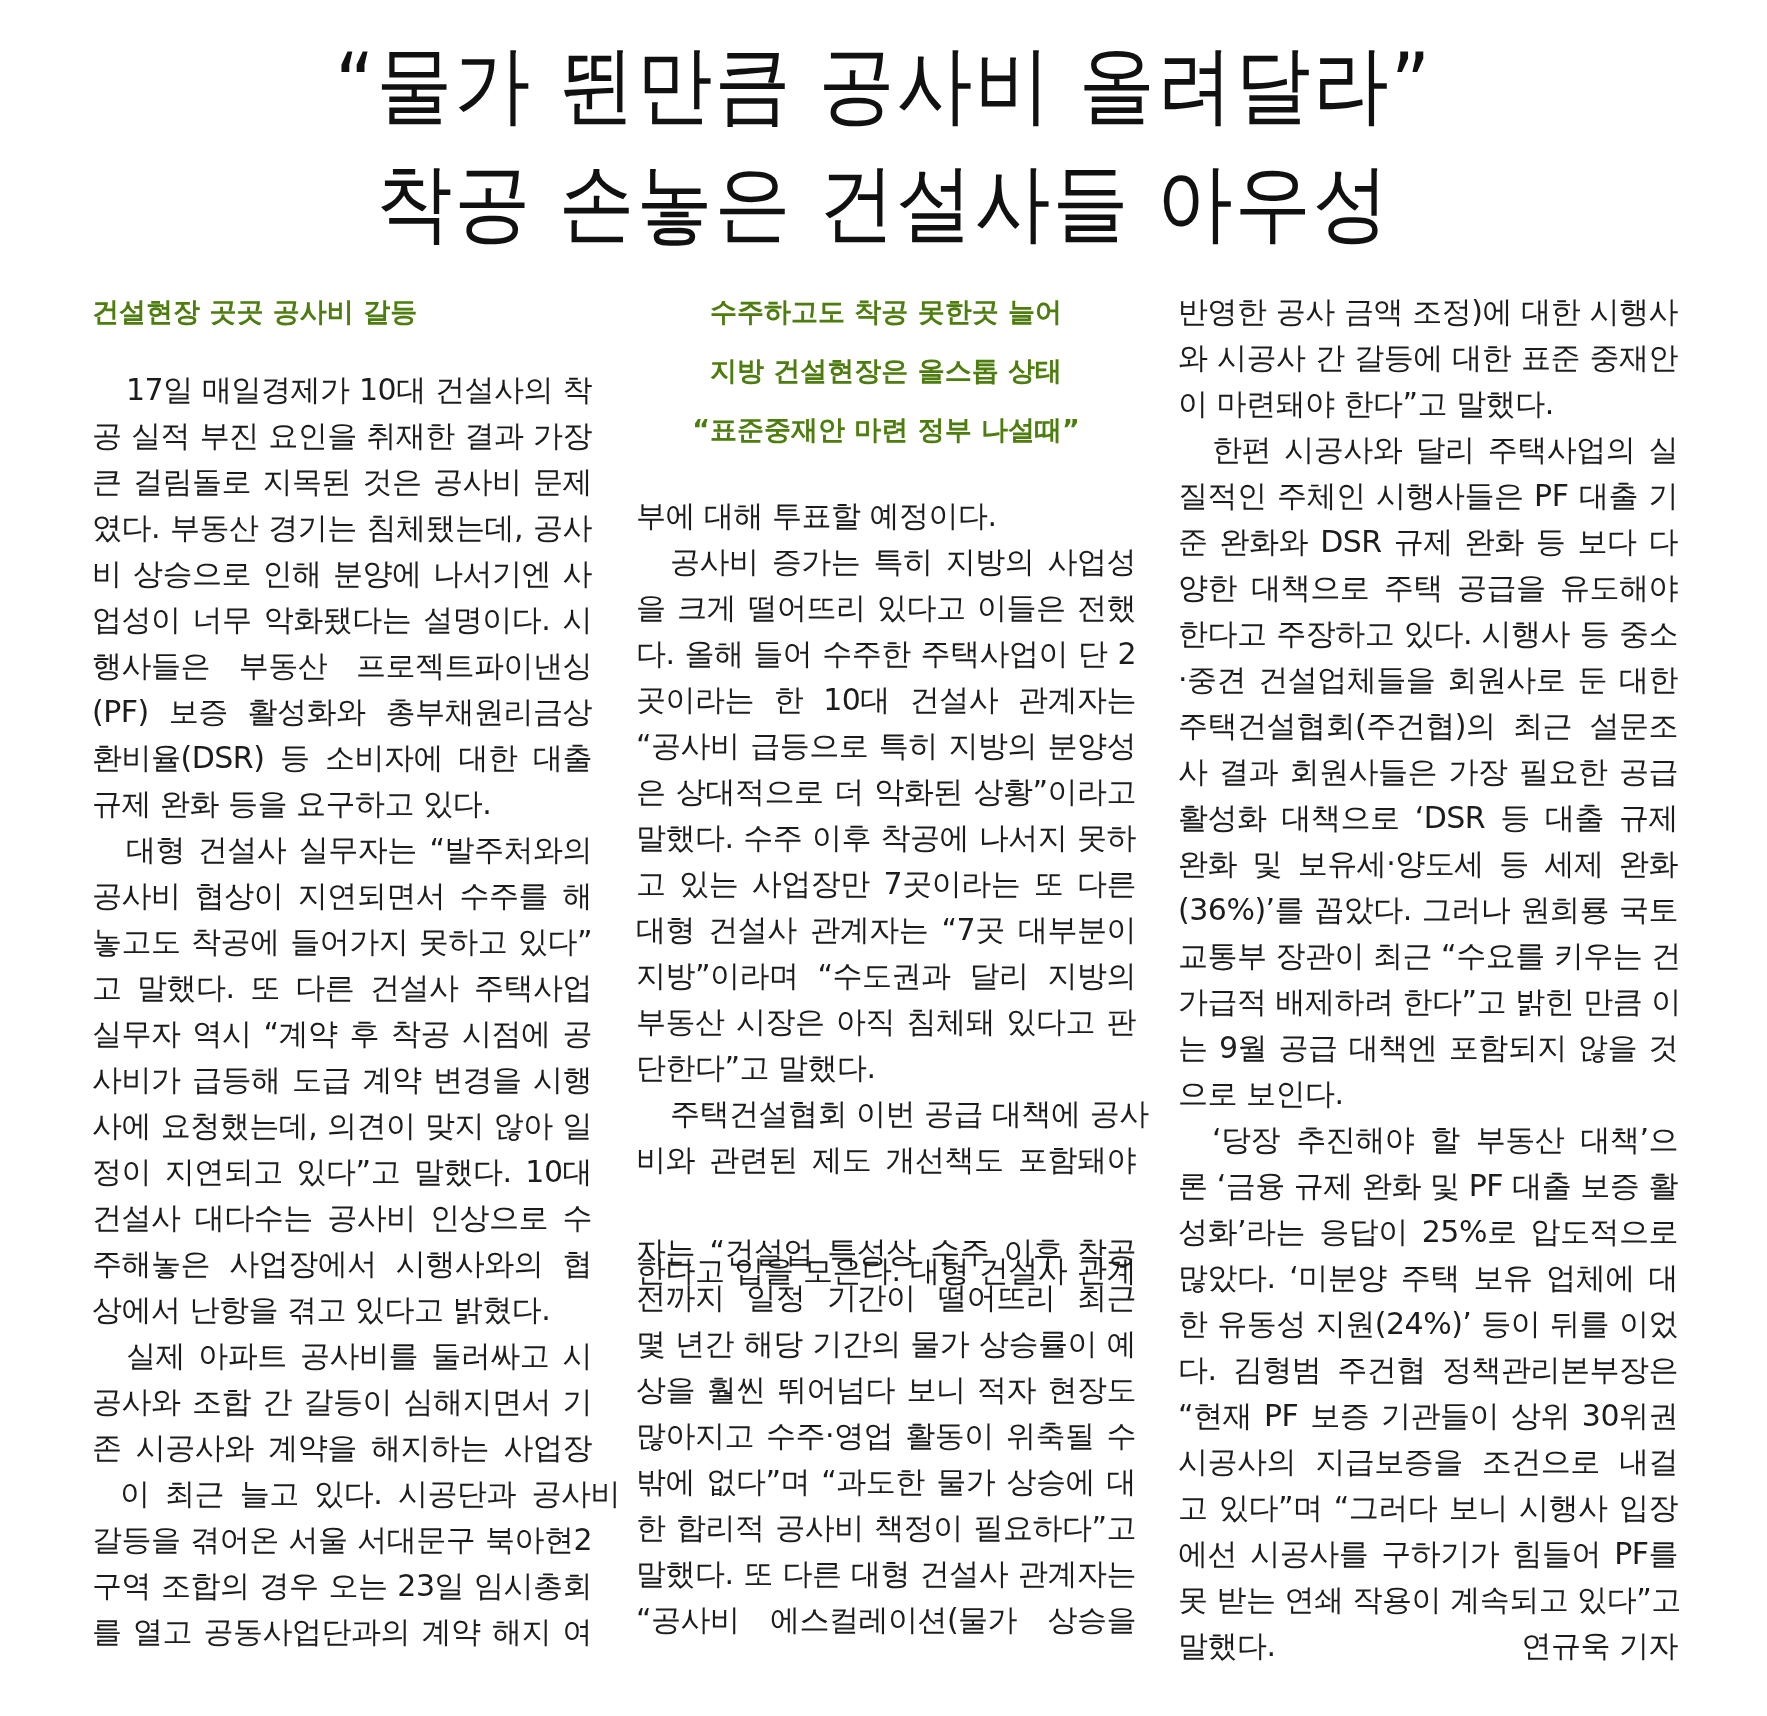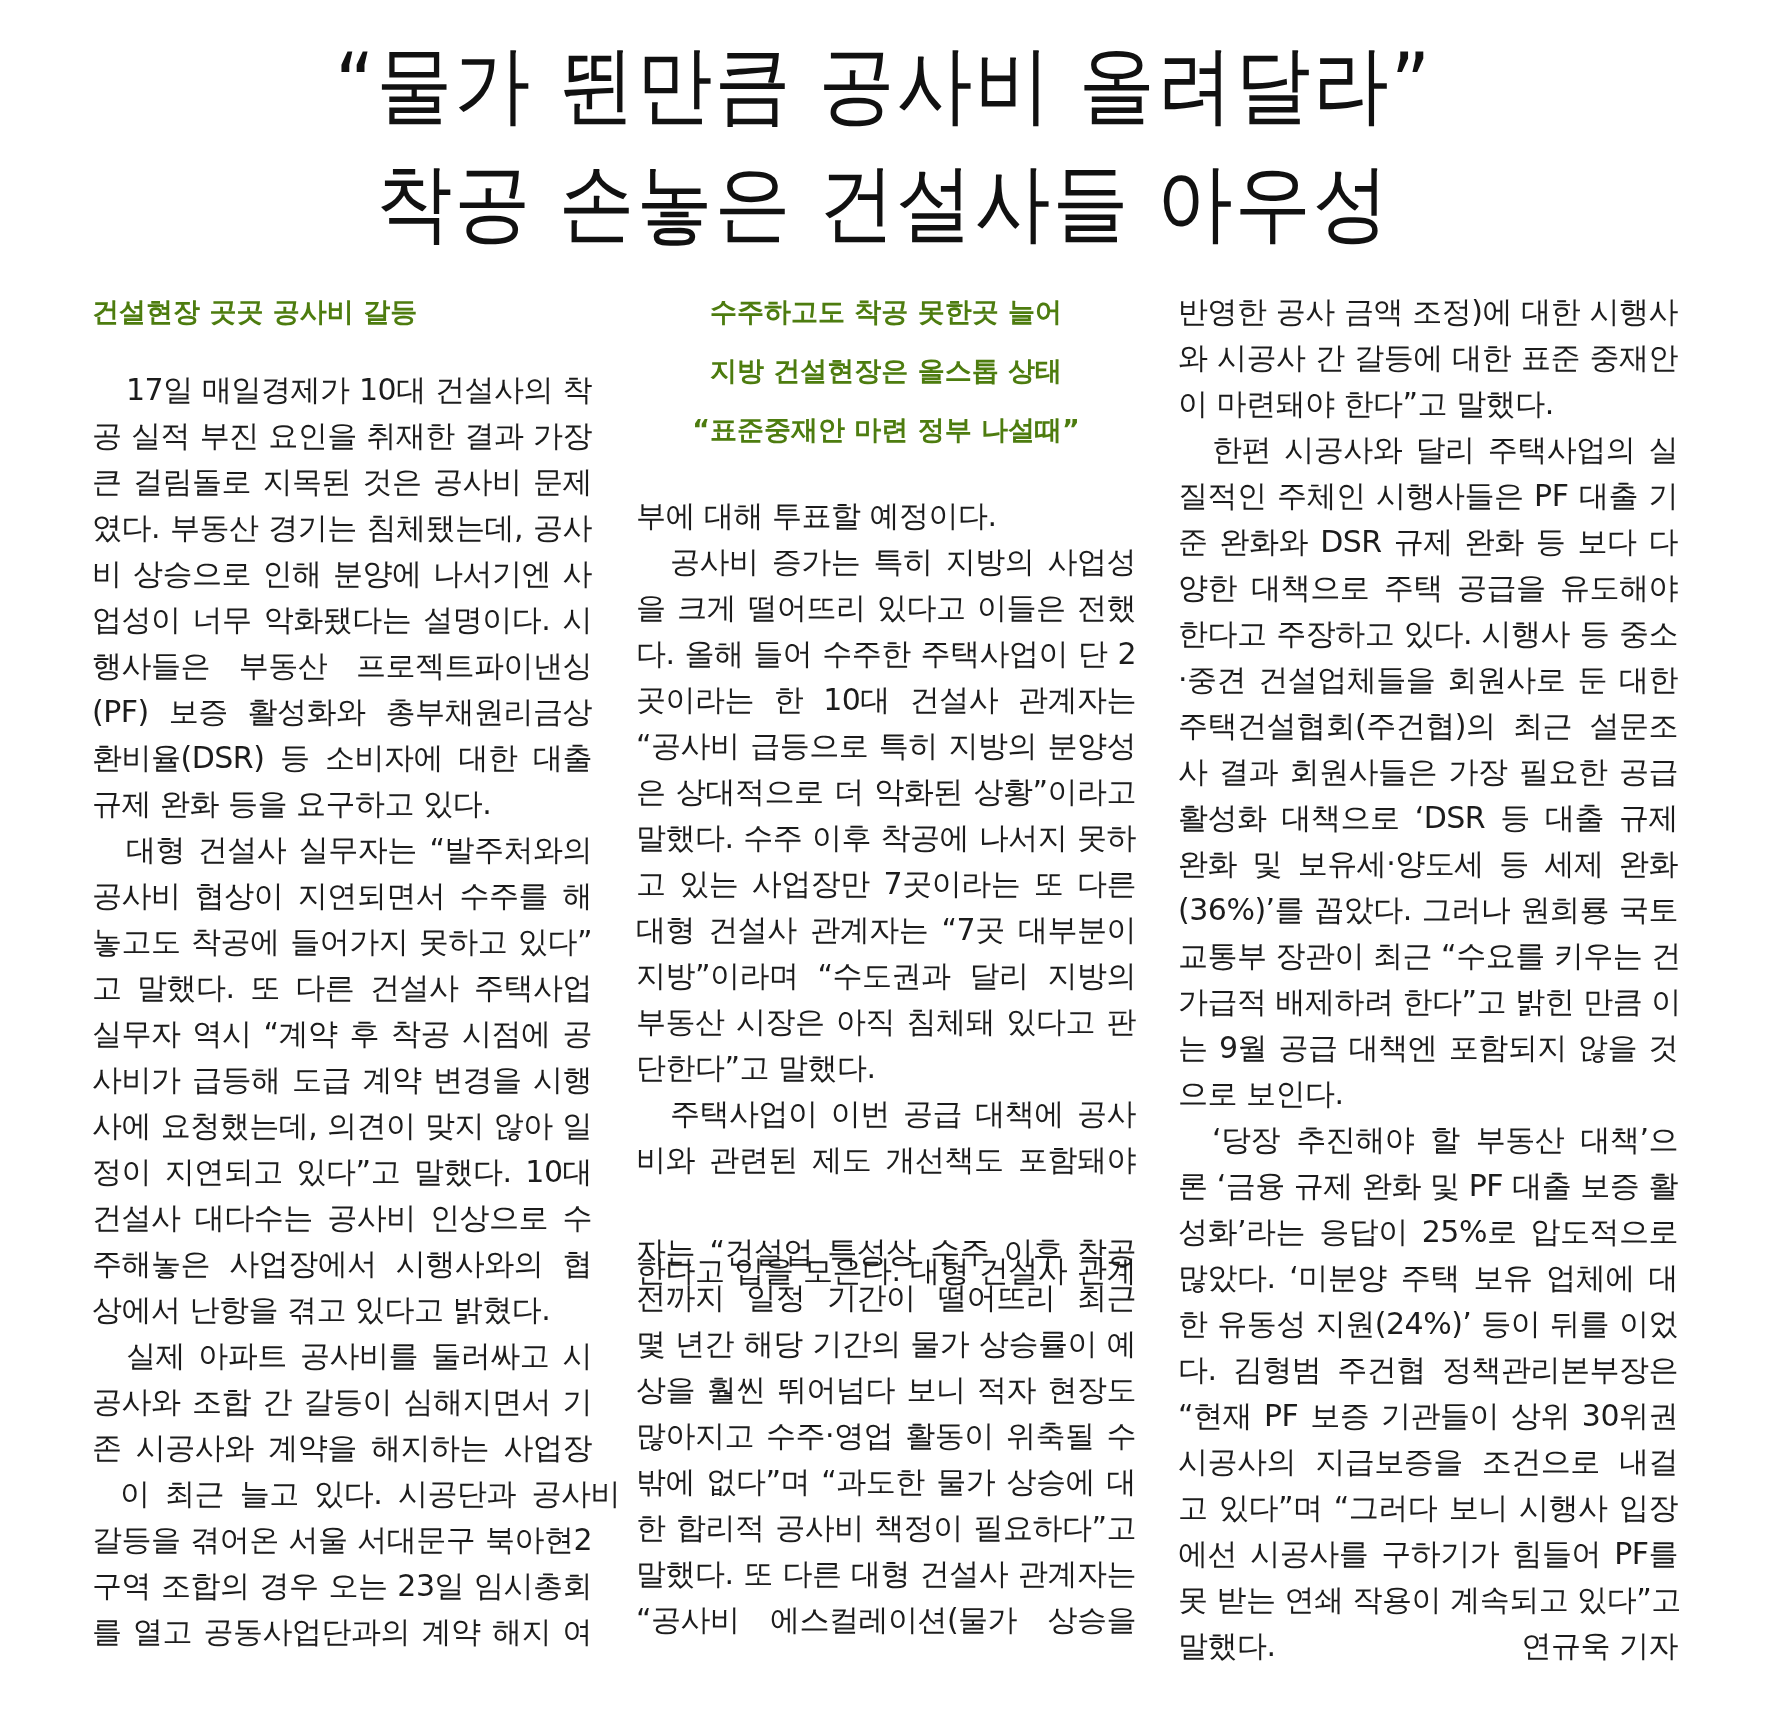--- a/index.html
+++ b/index.html
@@ -135,21 +135,21 @@
   <div class="line" style="top:631px;">다. 올해 들어 수주한 주택사업이 단 2</div>
   <div class="line" style="top:677px;">곳이라는 한 10대 건설사 관계자는</div>
   <div class="line" style="top:723px;">“공사비 급등으로 특히 지방의 분양성</div>
   <div class="line" style="top:769px;">은 상대적으로 더 악화된 상황”이라고</div>
   <div class="line" style="top:815px;">말했다. 수주 이후 착공에 나서지 못하</div>
   <div class="line" style="top:861px;">고 있는 사업장만 7곳이라는 또 다른</div>
   <div class="line" style="top:907px;">대형 건설사 관계자는 “7곳 대부분이</div>
   <div class="line" style="top:953px;">지방”이라며 “수도권과 달리 지방의</div>
   <div class="line" style="top:999px;">부동산 시장은 아직 침체돼 있다고 판</div>
   <div class="line last" style="top:1045px;">단한다”고 말했다.</div>
-  <div class="line indent" style="top:1091px;">주택사업이 이번 공급 대책에 공사</div>
+  <div class="line indent" style="top:1091px;">주택건설협회 이번 공급 대책에 공사</div>
   <div class="line" style="top:1137px;">비와 관련된 제도 개선책도 포함돼야</div>
   <div class="line" style="top:1248px;">한다고 입을 모은다. 대형 건설사 관계</div>
   <div class="line" style="top:1229px;">자는 “건설업 특성상 수주 이후 착공</div>
   <div class="line" style="top:1275px;">전까지 일정 기간이 떨어뜨리 최근</div>
   <div class="line" style="top:1321px;">몇 년간 해당 기간의 물가 상승률이 예</div>
   <div class="line" style="top:1367px;">상을 훨씬 뛰어넘다 보니 적자 현장도</div>
   <div class="line" style="top:1413px;">많아지고 수주·영업 활동이 위축될 수</div>
   <div class="line" style="top:1459px;">밖에 없다”며 “과도한 물가 상승에 대</div>
   <div class="line" style="top:1505px;">한 합리적 공사비 책정이 필요하다”고</div>
   <div class="line" style="top:1551px;">말했다. 또 다른 대형 건설사 관계자는</div>

